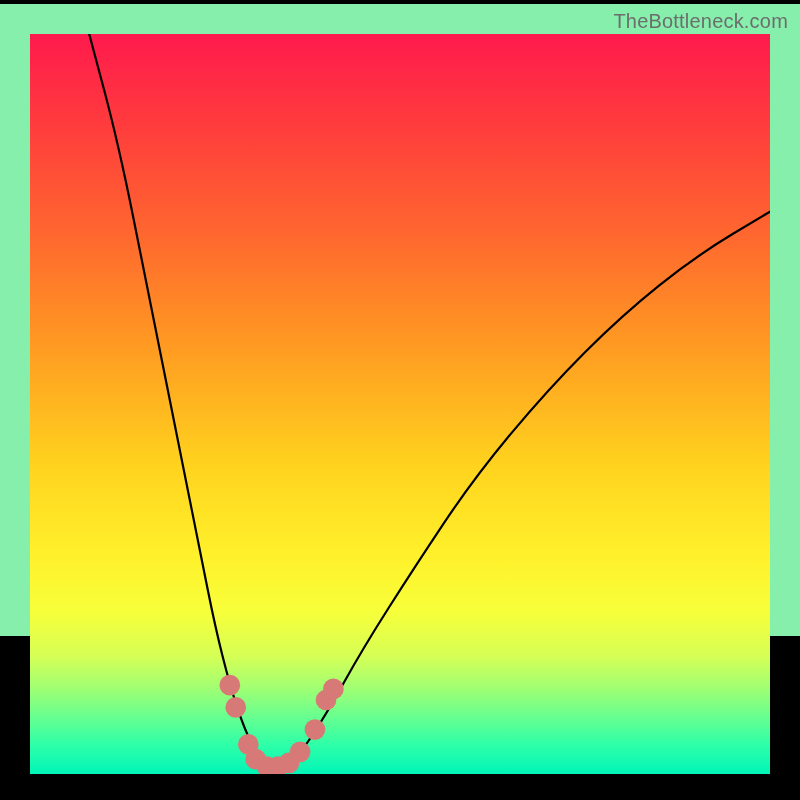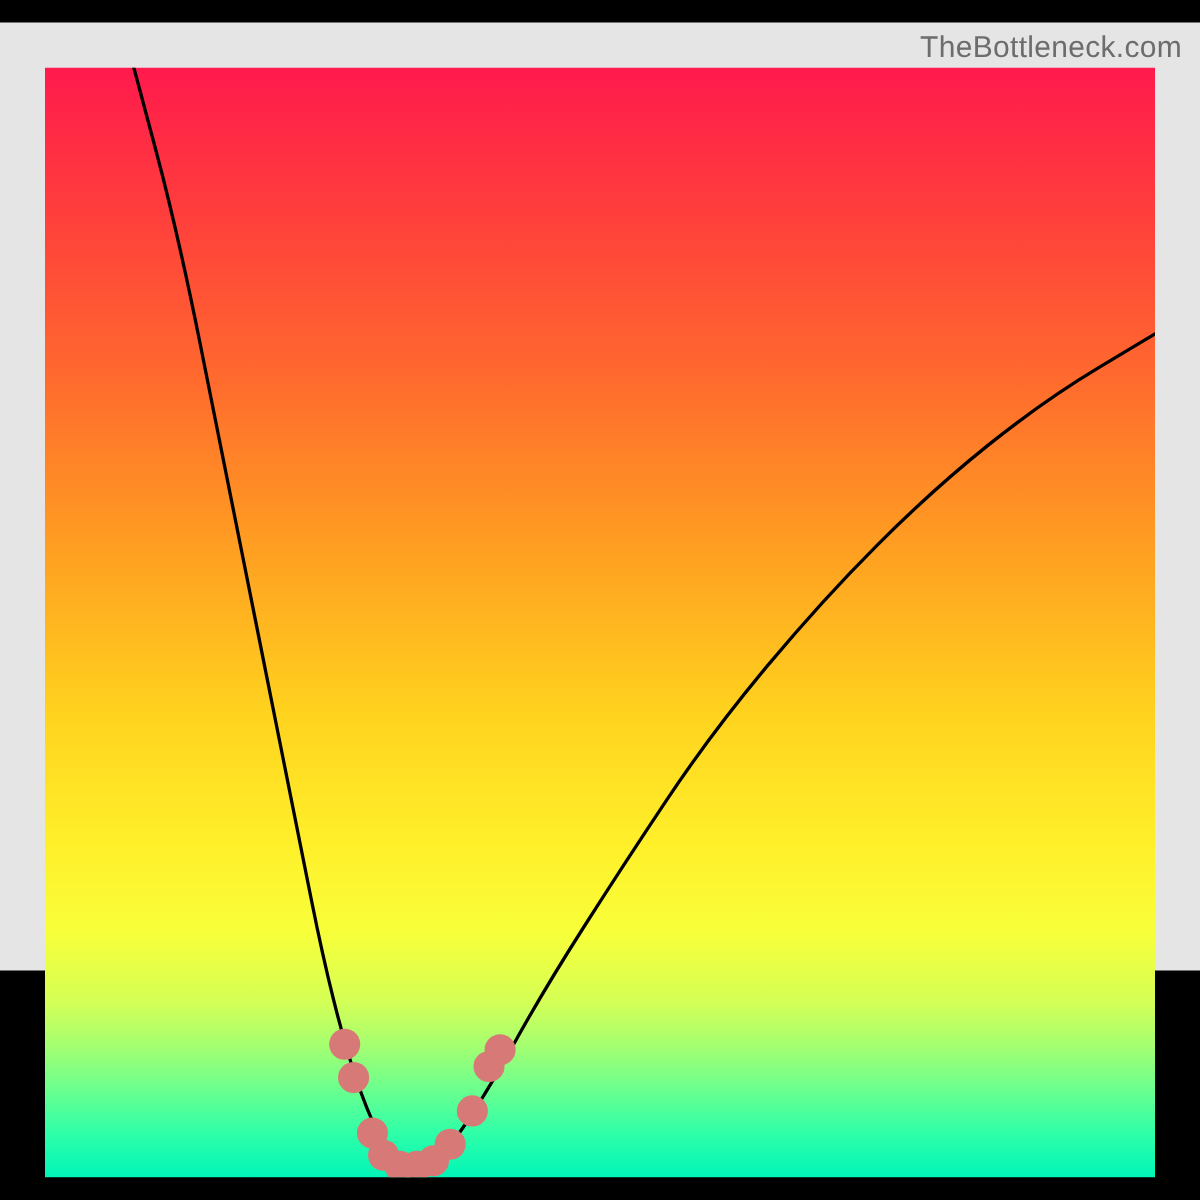--- a/index.html
+++ b/index.html
@@ -7,24 +7,24 @@
     padding: 0;
     width: 800px;
     height: 800px;
     background: #000;
     font-family: Arial, Helvetica, sans-serif;
     overflow: hidden;
   }
   .frame {
     position: absolute;
     left: 0;
-    top: 15px;
+    top: 4px;
     width: 800px;
     height: 632px;
-    background: #e5e5e5;
+    background: #86efac;
   }
   .plot {
     position: absolute;
     left: 30px;
     top: 30px;
     width: 740px;
     height: 740px;
     overflow: hidden;
   }
   .gradient {

